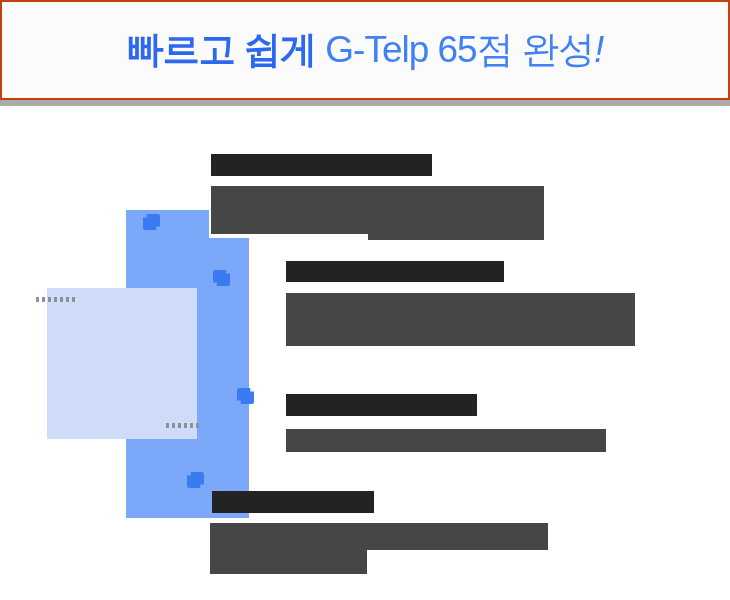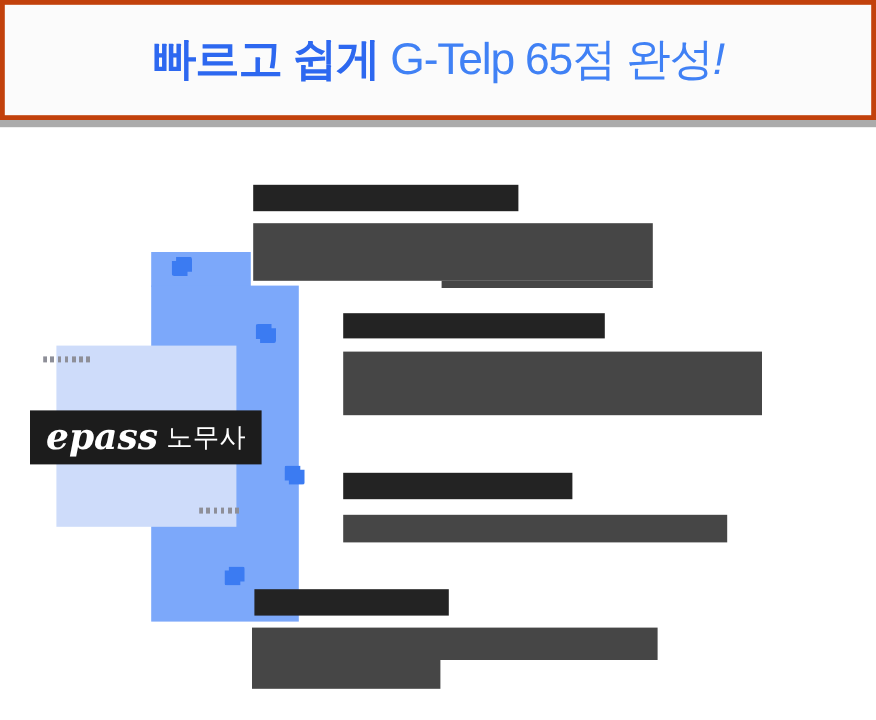--- a/index.html
+++ b/index.html
@@ -3,21 +3,21 @@
 <meta charset="utf-8">
 <style>
   html,body{margin:0;padding:0;background:#ffffff;}
   #stage{
     position:relative;width:730px;height:600px;overflow:hidden;
     background:#ffffff;font-family:"Liberation Sans",sans-serif;
   }
   
   #header-box{
     position:absolute;left:0;top:0;width:730px;height:100px;
-    box-sizing:border-box;background:#fbfbfb;border:4px solid #c2410c;
+    box-sizing:border-box;background:#fbfbfb;border:2px solid #c2410c;
     display:flex;align-items:center;justify-content:center;
   }
   #header-shadow{
     position:absolute;left:0;top:100px;width:730px;height:6px;background:#ababab;
   }
   #page-title{font-size:37px;letter-spacing:-1px;white-space:nowrap;}
   .title-hl{color:#2d68f0;font-weight:700;}
   .title-rest{color:#4081f5;font-weight:400;}
   .title-excl{color:#4081f5;font-style:italic;font-weight:400;}
   
@@ -80,24 +80,20 @@
   </div>
   <div id="header-shadow"></div>
 
   <div id="blue-tab" class="blue"></div>
   <div id="blue-main" class="blue"></div>
   <div id="light-panel"></div>
 
   <div id="dash-1" class="dashrow"></div>
   <div id="dash-2" class="dashrow"></div>
 
-  <div id="logo-badge">
-    <span class="epass-text">epass</span>
-    <span class="nomusa-text">노무사</span>
-  </div>
 
   <div id="icon-1" class="ficon"></div>
   <div id="icon-2" class="ficon"></div>
   <div id="icon-3" class="ficon"></div>
   <div id="icon-4" class="ficon"></div>
 
   <div id="bar-h1" class="bar bar-dark"></div>
   <div id="bar-p1a" class="bar bar-gray"></div>
   <div id="bar-p1b" class="bar bar-gray"></div>
 

